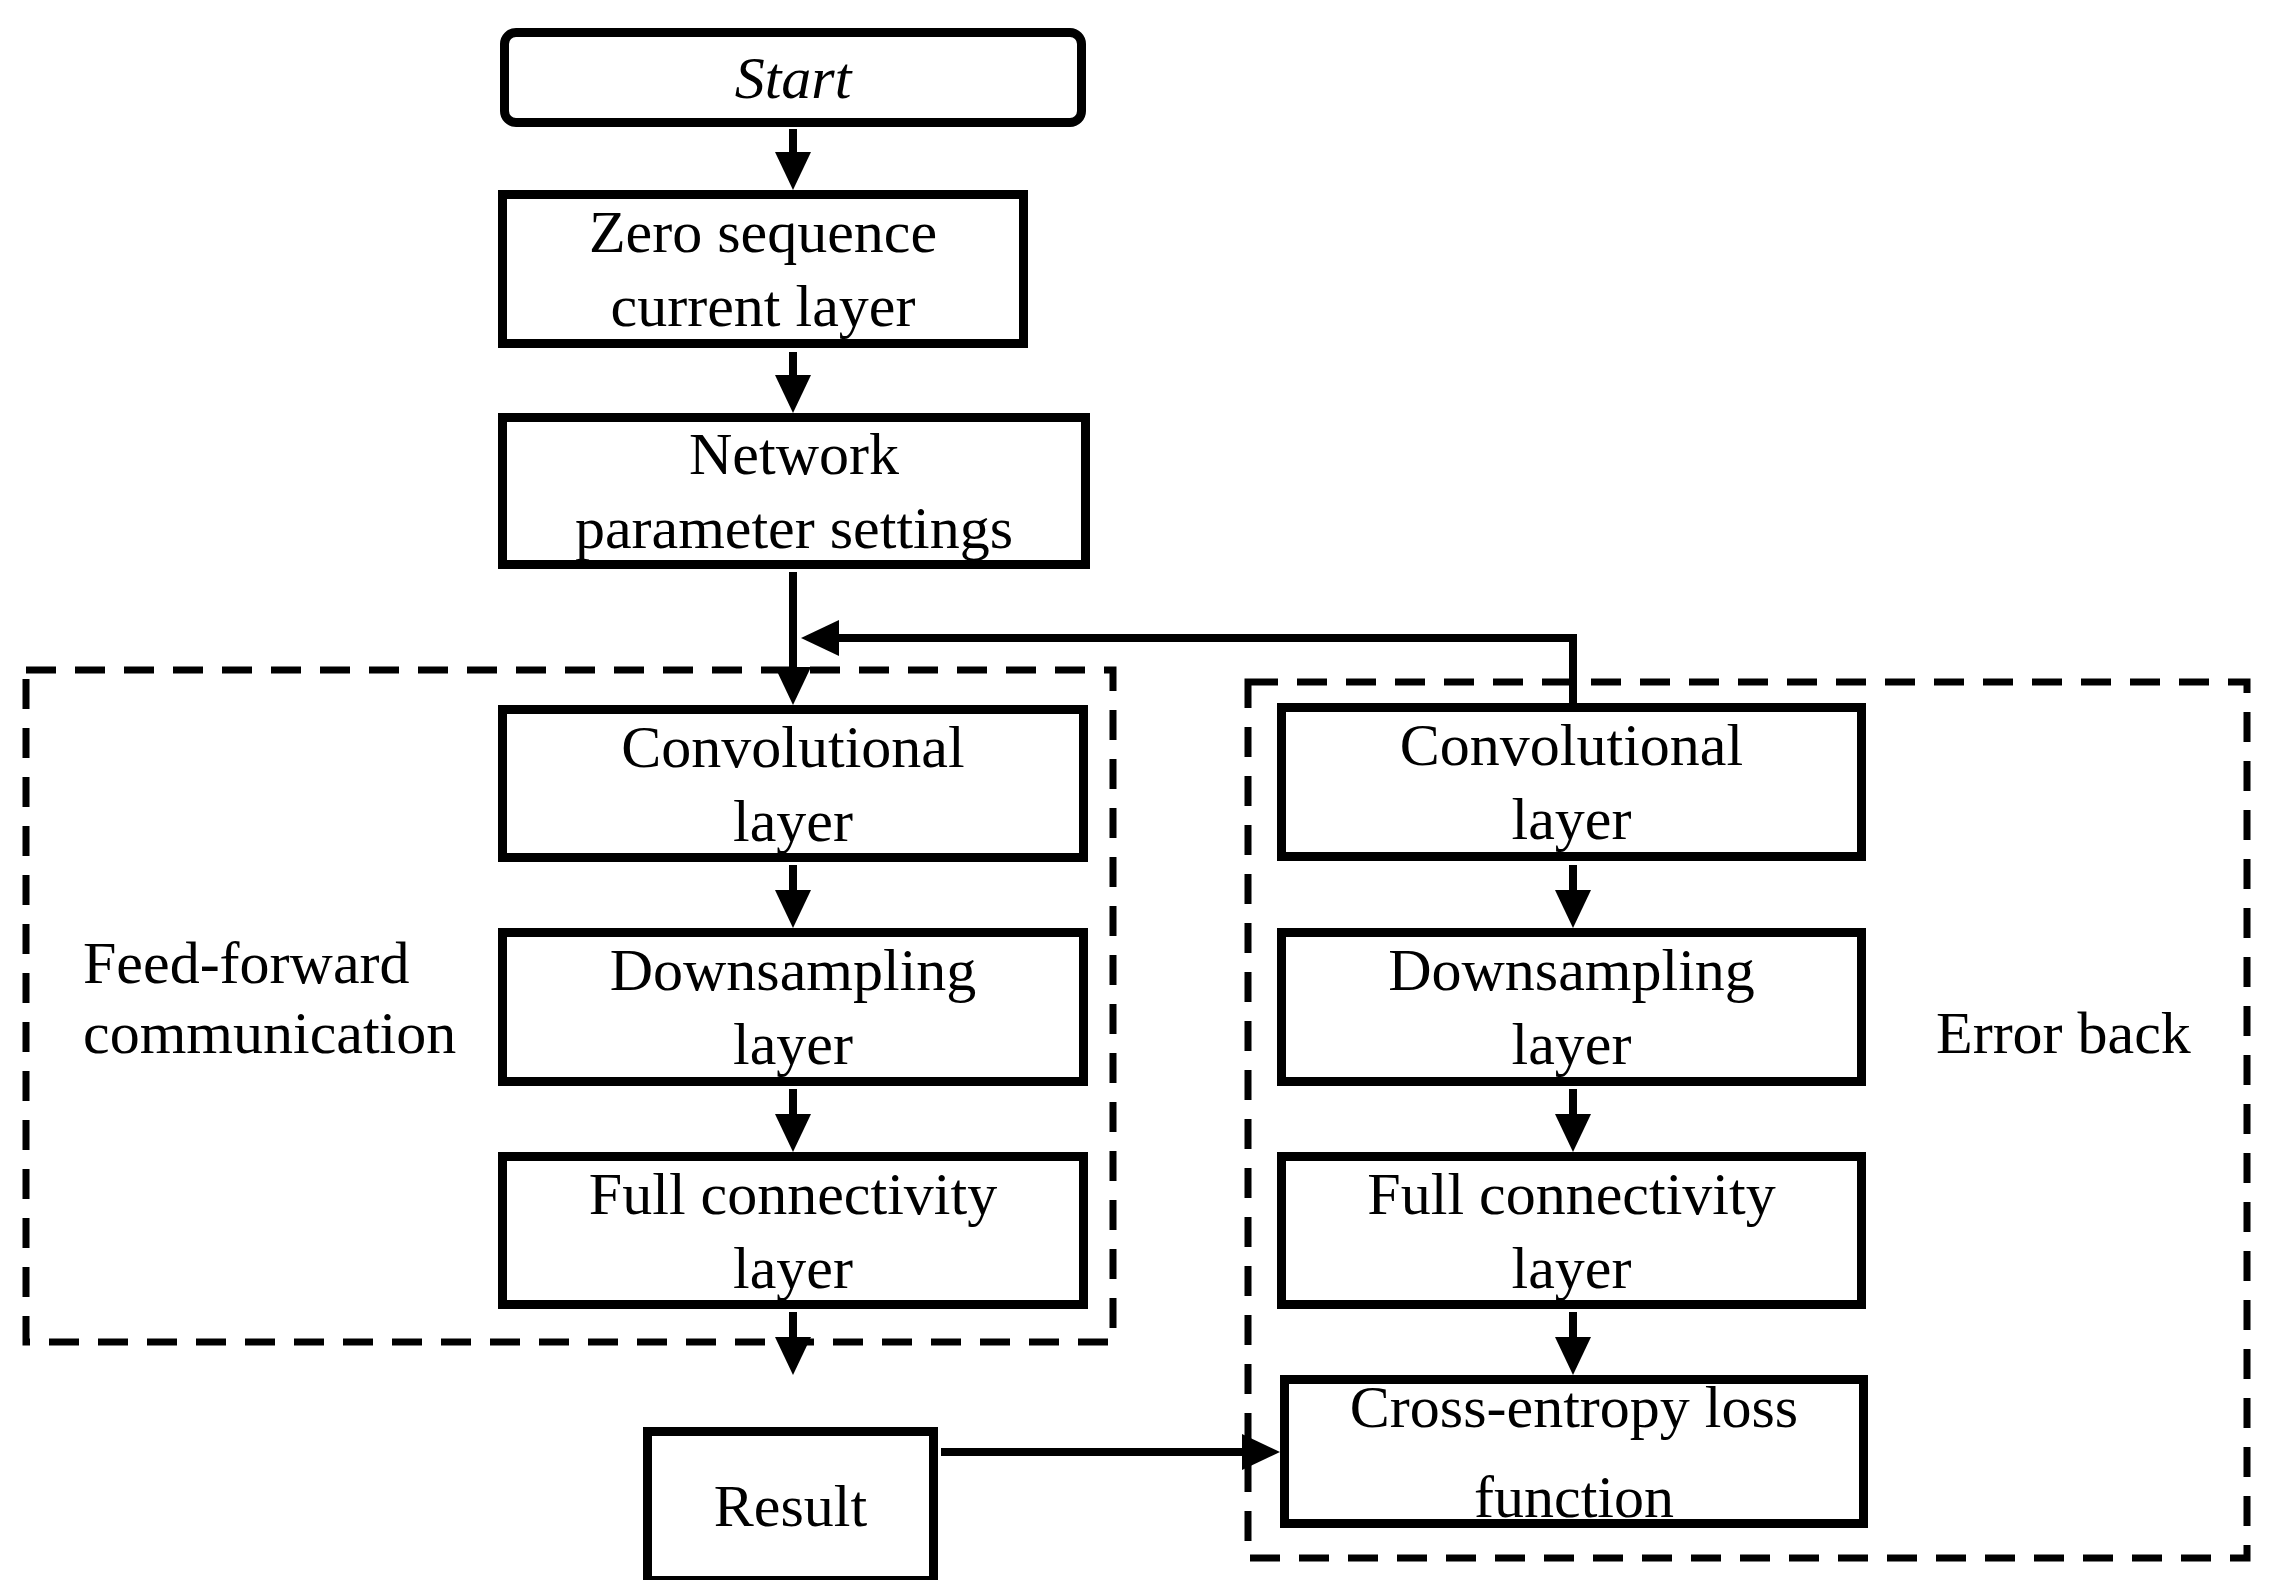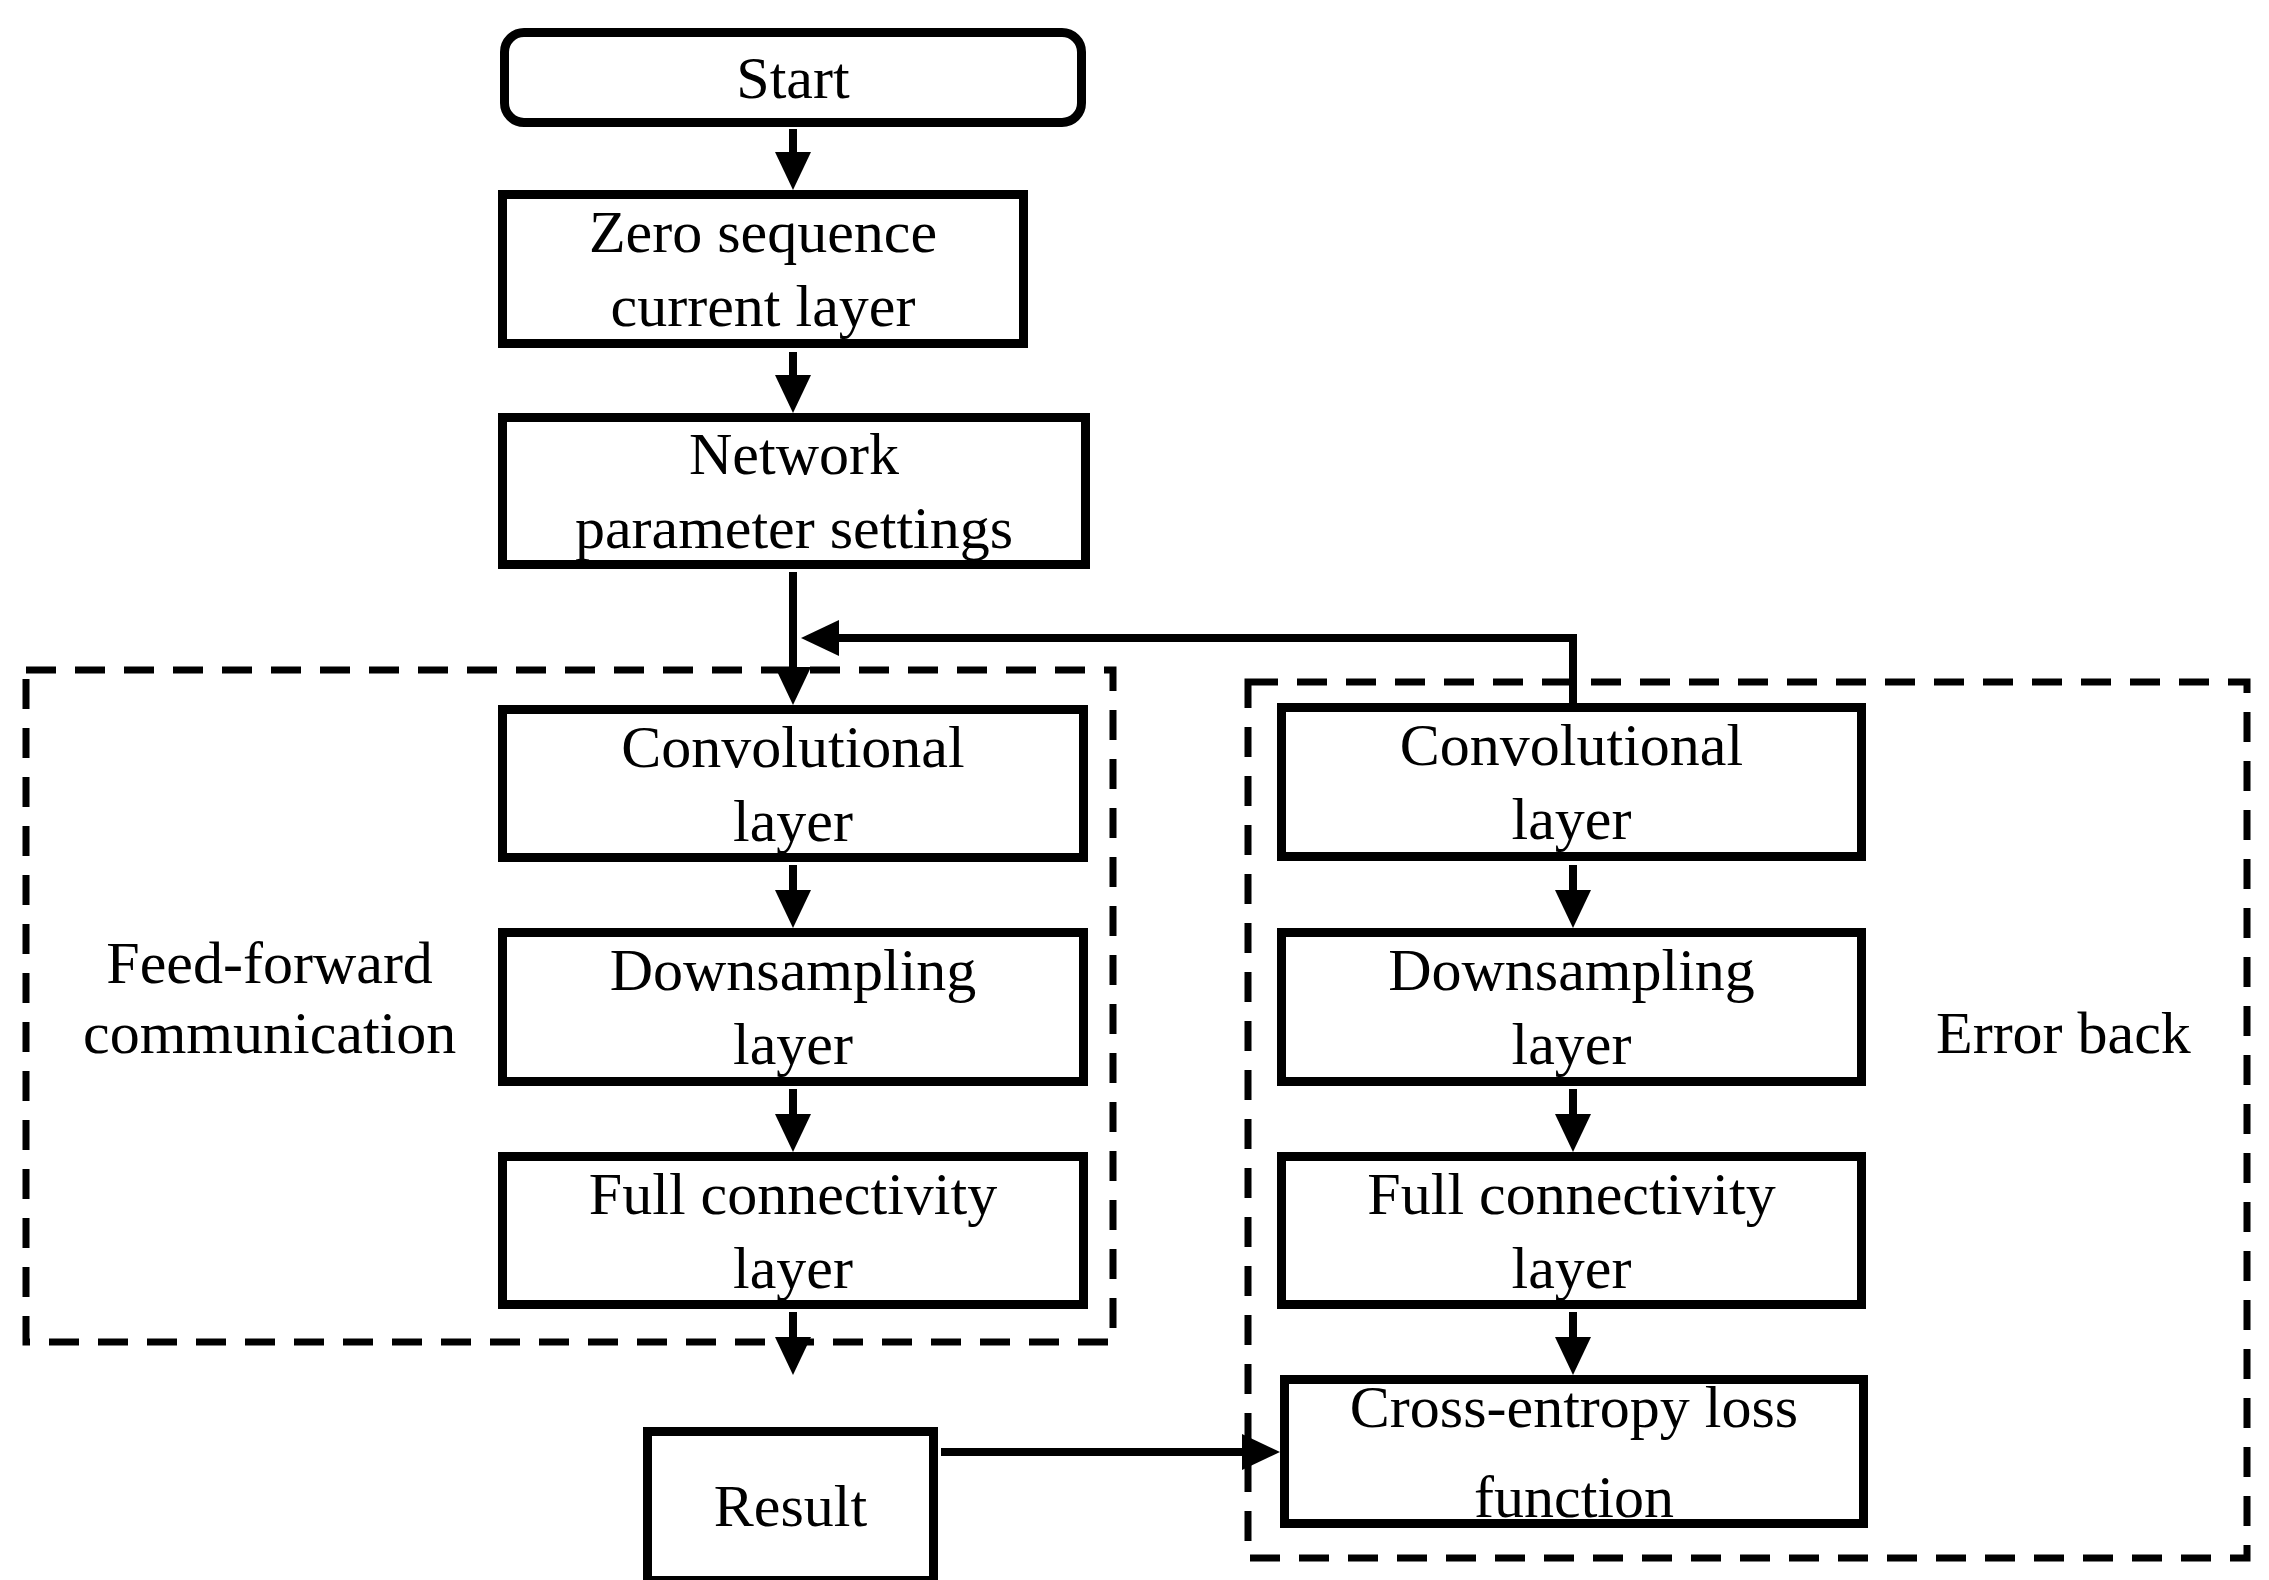--- a/index.html
+++ b/index.html
@@ -31,31 +31,32 @@
     display: flex;
     flex-direction: column;
     align-items: center;
     justify-content: center;
     text-align: center;
     font-size: 60px;
     line-height: 74px;
     white-space: nowrap;
   }
   .node.rounded {
-    border-radius: 24px;
+    border-radius: 16px;
+    font-style: italic;
   }
   .bx-line {
     display: block;
   }
   .glabel {
     position: absolute;
     font-size: 60px;
     line-height: 70px;
     white-space: nowrap;
-    text-align: center;
+    text-align: left;
   }
   
   #n-start   { left: 500px;  top: 28px;   width: 586px; height: 99px;  }
   #n-zero    { left: 498px;  top: 190px;  width: 530px; height: 158px; }
   #n-network { left: 498px;  top: 413px;  width: 592px; height: 156px; }
   #n-ffconv  { left: 498px;  top: 705px;  width: 590px; height: 157px; }
   #n-ffdown  { left: 498px;  top: 928px;  width: 590px; height: 158px; }
   #n-fffull  { left: 498px;  top: 1152px; width: 590px; height: 157px; }
   #n-result  { left: 643px;  top: 1427px; width: 295px; height: 158px; }
   #n-bpconv  { left: 1277px; top: 703px;  width: 589px; height: 158px; }

